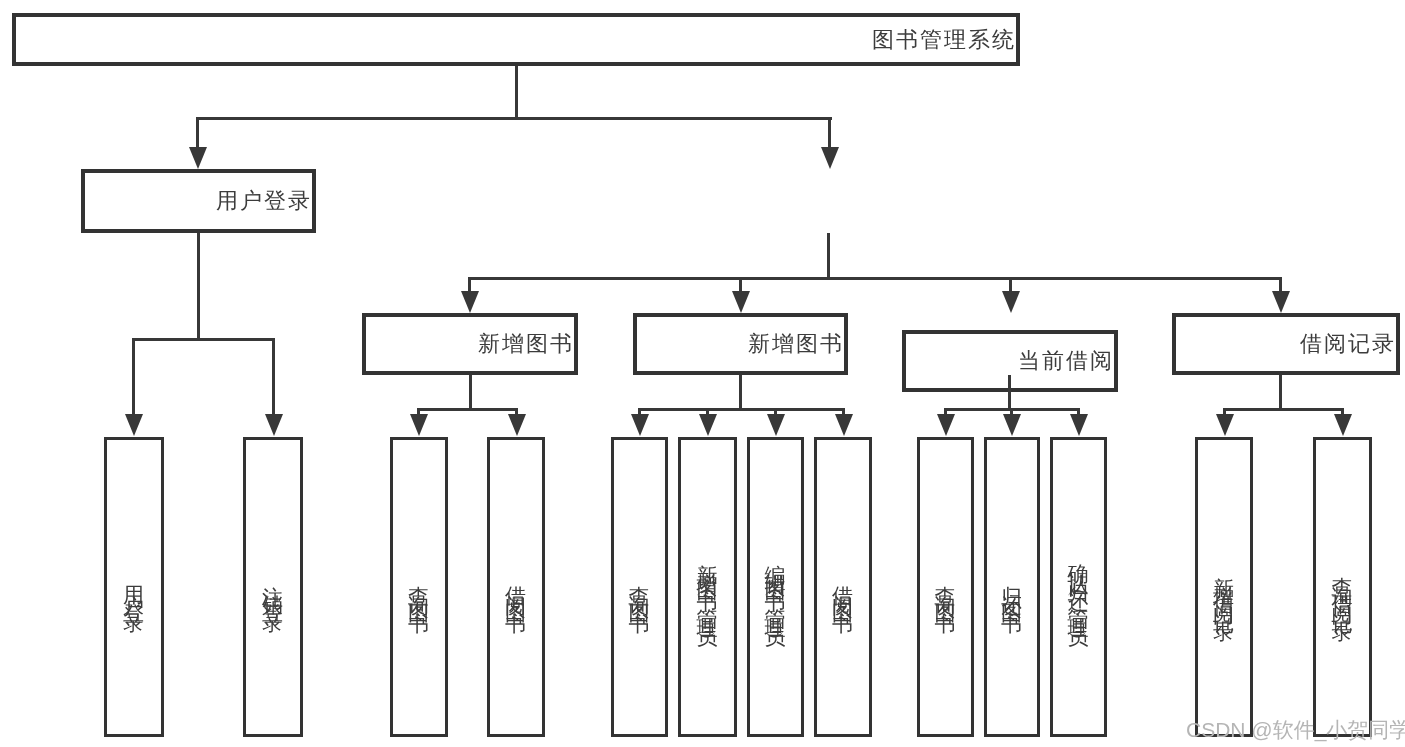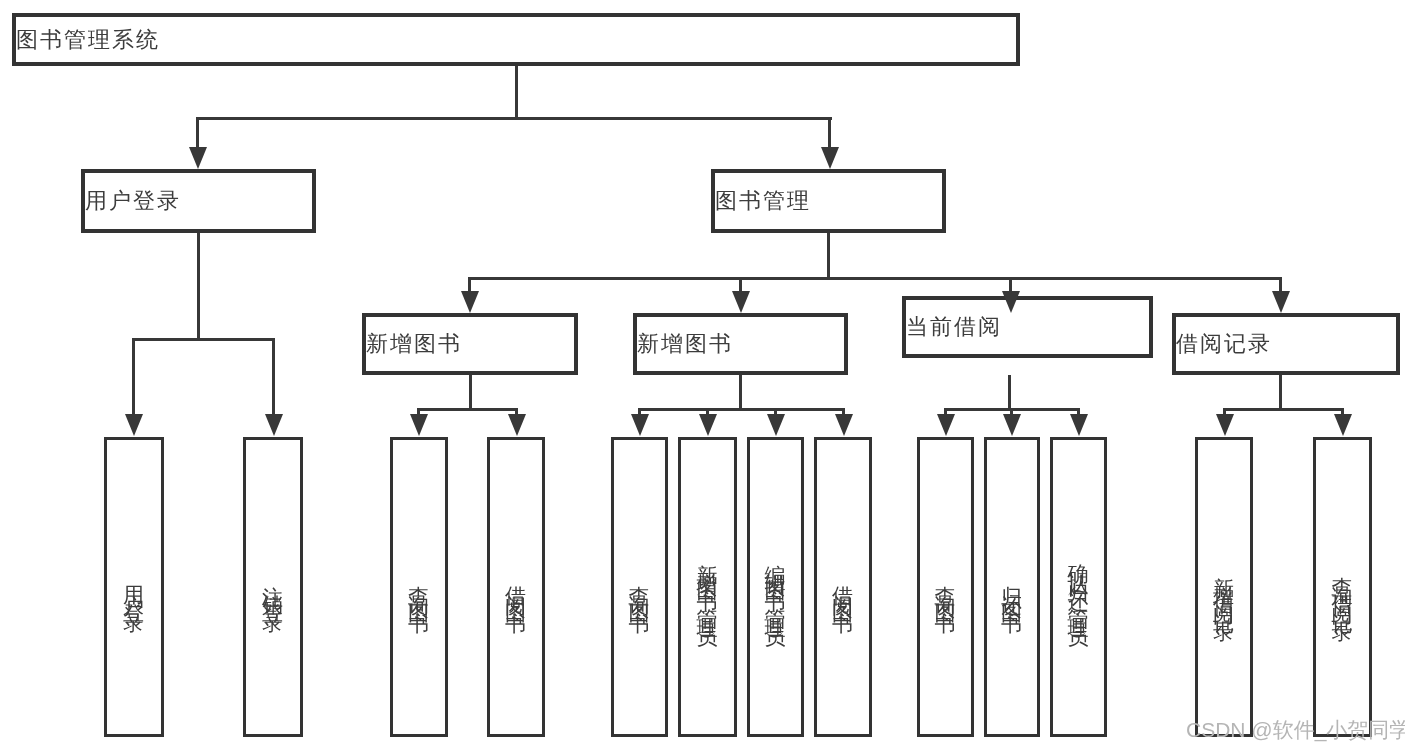--- a/index.html
+++ b/index.html
@@ -15,21 +15,21 @@
     position:relative;
     width:1405px;height:747px;
     background:var(--bg);
     overflow:hidden;
   }
   .hbox{
     position:absolute;
     border:4px solid var(--border);
     background:#fff;
     box-sizing:border-box;
-    display:flex;align-items:center;justify-content:flex-start;
+    display:flex;align-items:center;justify-content:flex-end;
     color:var(--text);
     font-size:22px;
     letter-spacing:2px;
     white-space:nowrap;
   }
   .vbox{
     position:absolute;
     border:3px solid var(--border);
     background:#fff;
     box-sizing:border-box;
@@ -69,33 +69,30 @@
 <div id="stage">
 
   <div class="hbox" style="left:12px;top:13px;width:1008px;height:53px">
     <span>图书管理系统</span>
   </div>
 
   <div class="hbox" style="left:81px;top:169px;width:235px;height:64px">
     <span>用户登录</span>
   </div>
 
-  <div class="hbox" style="left:711px;top:169px;width:235px;height:64px">
-    <span>图书管理</span>
-  </div>
 
   <div class="hbox" style="left:362px;top:313px;width:216px;height:62px">
     <span>新增图书</span>
   </div>
 
   <div class="hbox" style="left:633px;top:313px;width:215px;height:62px">
     <span>新增图书</span>
   </div>
 
-  <div class="hbox" style="left:902px;top:296px;width:251px;height:62px">
+  <div class="hbox" style="left:902px;top:330px;width:216px;height:62px">
     <span>当前借阅</span>
   </div>
 
   <div class="hbox" style="left:1172px;top:313px;width:228px;height:62px">
     <span>借阅记录</span>
   </div>
 
   <div class="vbox" style="left:104px;top:437px;width:60px;height:300px">
     <span class="vtext">用户登录</span>
   </div>

